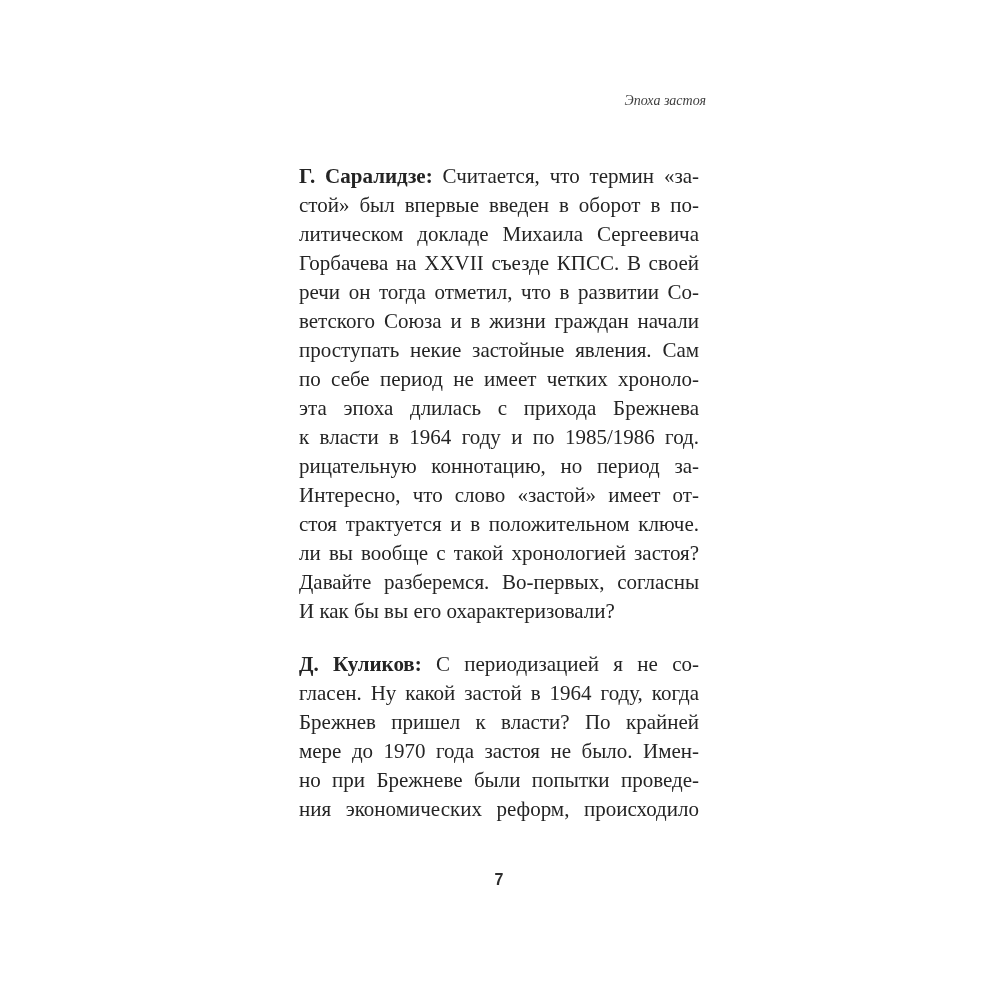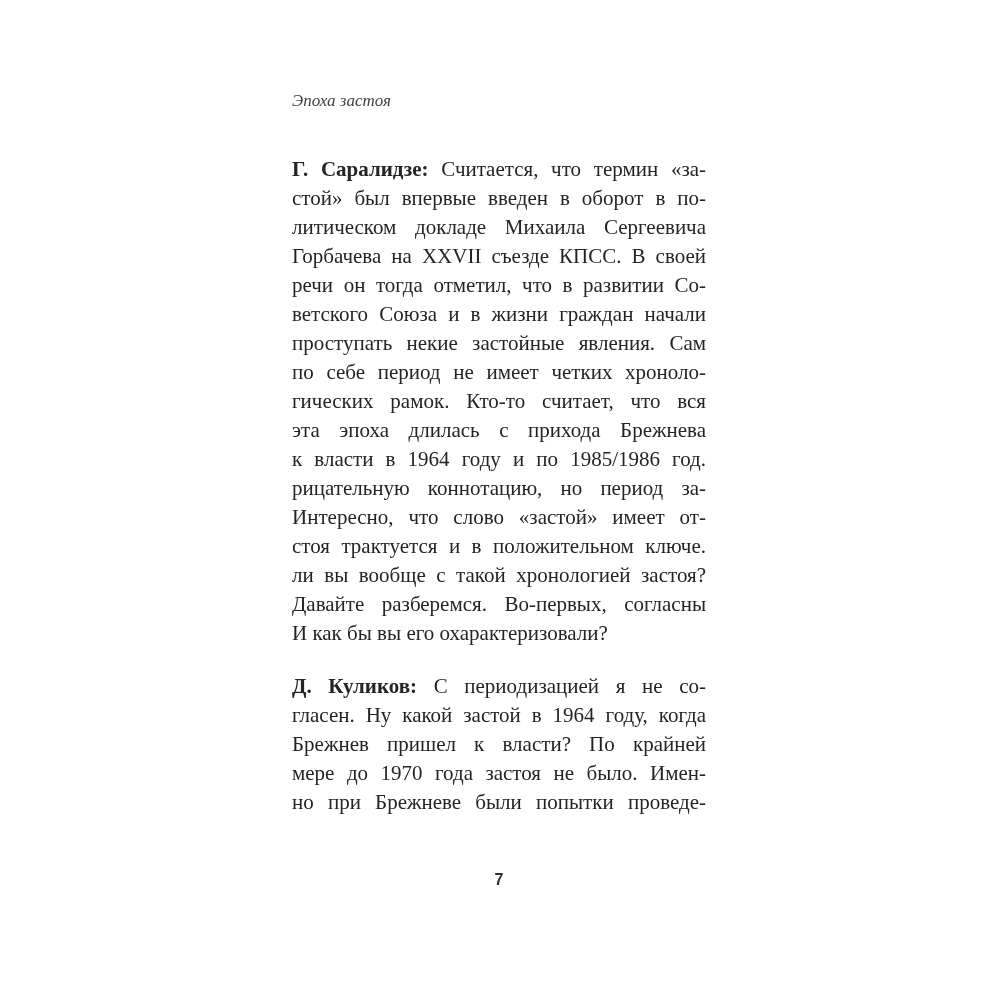--- a/index.html
+++ b/index.html
@@ -13,35 +13,35 @@
     height: 1000px;
     background: #ffffff;
     overflow: hidden;
     font-family: "Liberation Serif", serif;
   }
   .running-head {
     position: absolute;
     top: 90px;
     left: 292px;
     width: 414px;
-    text-align: left;
+    text-align: right;
     font-style: italic;
-    font-size: 17px;
+    font-size: 14px;
     line-height: 22px;
     color: #3f3f3f;
   }
   .text-block {
     position: absolute;
     top: 155px;
     left: 292px;
     width: 414px;
     color: #242424;
     font-size: 21px;
   }
-  .para { margin: 0; }
+  .para { margin: 7px; }
   .para + .para { margin-top: 24px; }
   .line {
     line-height: 29px;
     text-align: justify;
     text-align-last: justify;
     white-space: normal;
   }
   .line.lastline {
     text-align-last: left;
   }
@@ -71,36 +71,36 @@
 
     <div class="para">
       <div class="line"><span class="speaker">Г. Саралидзе:</span> <span>Считается, что термин «за-</span></div>
       <div class="line">стой» был впервые введен в оборот в по-</div>
       <div class="line">литическом докладе Михаила Сергеевича</div>
       <div class="line">Горбачева на XXVII съезде КПСС. В своей</div>
       <div class="line">речи он тогда отметил, что в развитии Со-</div>
       <div class="line">ветского Союза и в жизни граждан начали</div>
       <div class="line">проступать некие застойные явления. Сам</div>
       <div class="line">по себе период не имеет четких хроноло-</div>
-      <div class="line">гических рамок. Кто-то считает, что вся</div>
       <div class="line">эта эпоха длилась с прихода Брежнева</div>
       <div class="line">к власти в 1964 году и по 1985/1986 год.</div>
       <div class="line">рицательную коннотацию, но период за-</div>
       <div class="line">Интересно, что слово «застой» имеет от-</div>
       <div class="line">стоя трактуется и в положительном ключе.</div>
       <div class="line">ли вы вообще с такой хронологией застоя?</div>
       <div class="line">Давайте разберемся. Во-первых, согласны</div>
       <div class="line lastline">И как бы вы его охарактеризовали?</div>
     </div>
 
     <div class="para">
       <div class="line"><span class="speaker">Д. Куликов:</span> <span>С периодизацией я не со-</span></div>
       <div class="line">гласен. Ну какой застой в 1964 году, когда</div>
       <div class="line">Брежнев пришел к власти? По крайней</div>
       <div class="line">мере до 1970 года застоя не было. Имен-</div>
       <div class="line">но при Брежневе были попытки проведе-</div>
+      <div class="line">ния экономических реформ, происходило</div>
     </div>
 
   </div>
 
   <div class="page-number">7</div>
 
 </div>
 
 </body></html>

